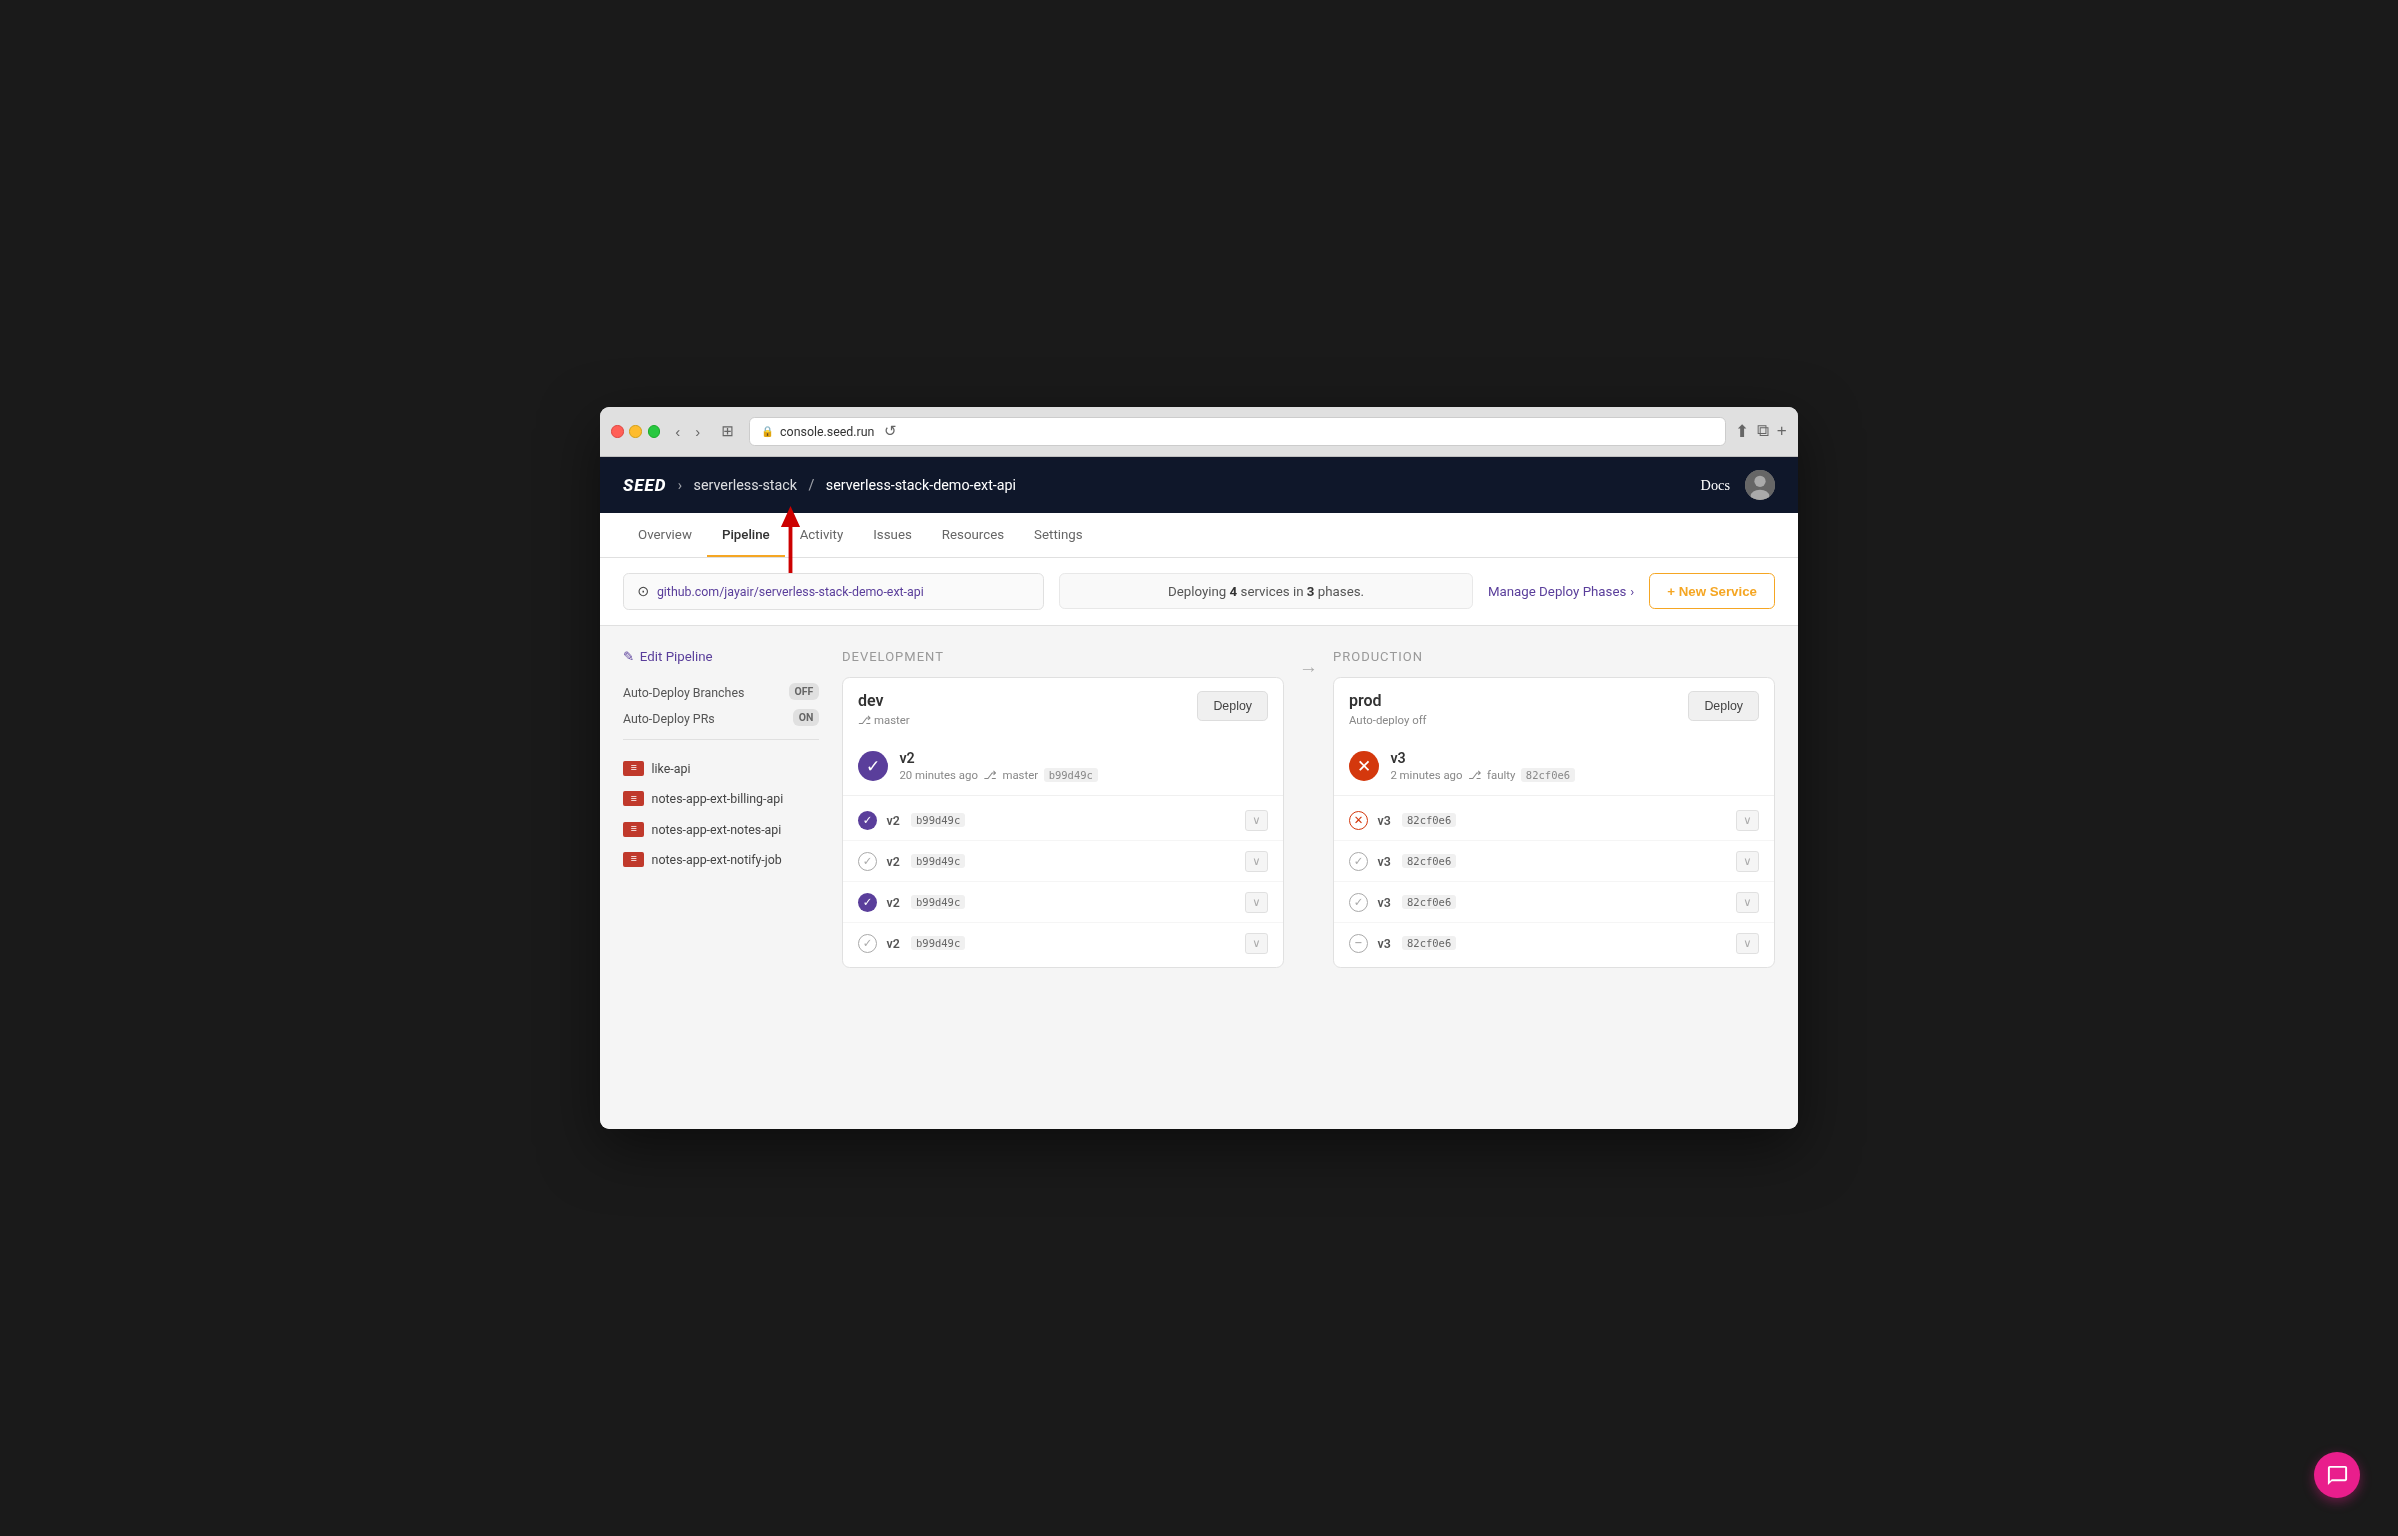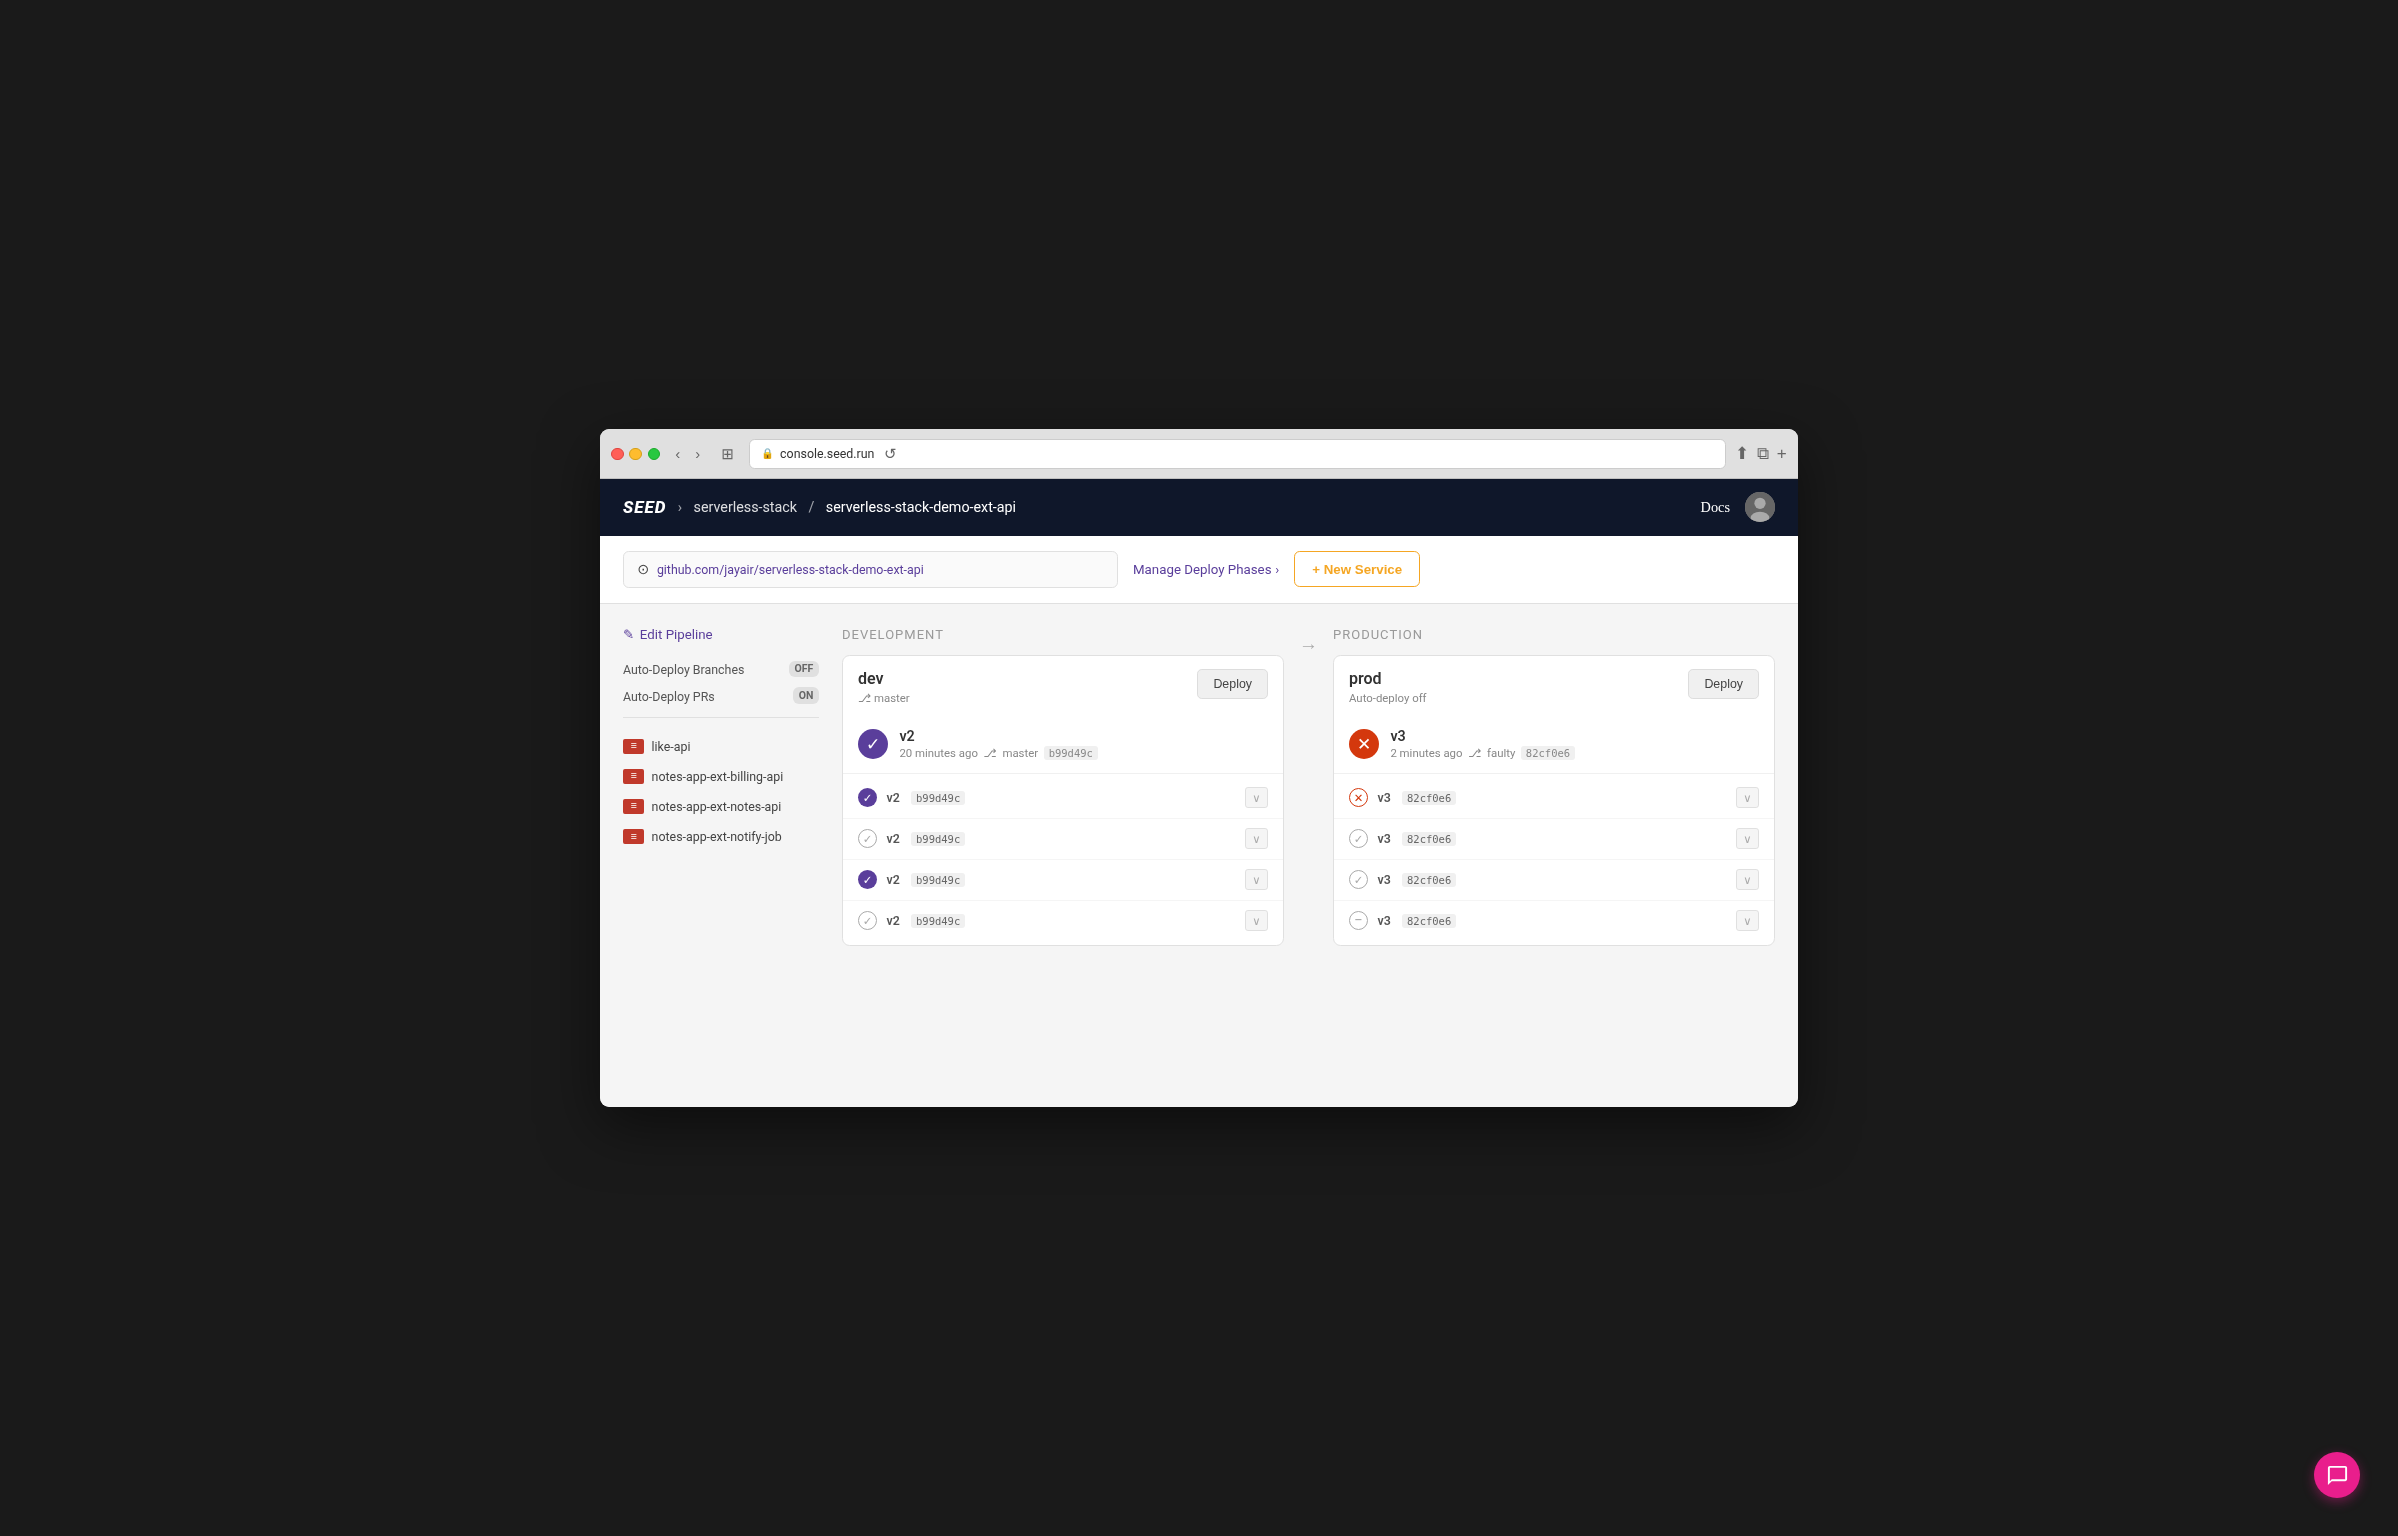--- a/index.html
+++ b/index.html
@@ -519,27 +519,50 @@
       <div class="avatar">
         <svg width="30" height="30" viewBox="0 0 32 32">
             <rect width="32" height="32" fill="#666"></rect>
             <circle cx="16" cy="12" r="6" fill="#aaa"></circle>
             <ellipse cx="16" cy="28" rx="10" ry="7" fill="#aaa"></ellipse>
           </svg>
       </div>
     </div>
   </div>
 
+  <div class="tab-area-wrapper">
+
+    <div class="red-arrow-indicator">
+      <svg width="23" height="67" viewBox="0 0 24 70">
+        <polygon points="12,0 22,22 14,22 14,70 10,70 10,22 2,22" fill="#cc0000"></polygon>
+      </svg>
+    </div>
+    <div class="nav-tabs">
+      <a class="nav-tab">Overview</a>
+      <a class="nav-tab active">Pipeline</a>
+      <a class="nav-tab">Activity</a>
+      <a class="nav-tab">Issues</a>
+      <a class="nav-tab">Resources</a>
+      <a class="nav-tab">Settings</a>
+    </div>
+  </div>
 
   <div class="main-content">
 
     <div class="top-bar">
       <div class="github-link-area">
         <span class="github-icon">⊙</span>
         <span>github.com/jayair/serverless-stack-demo-ext-api</span>
+      </div>
+      <div class="deploy-info">
+        <span>Deploying</span>
+        <strong>4</strong>
+        <span>services in</span>
+        <strong>3</strong>
+        <span>phases.</span>
       </div>
       <a class="manage-link">
         <span>Manage Deploy Phases</span>
         <span>›</span>
       </a>
       <button class="new-service-btn">+ New Service</button>
     </div>
 
     <div class="pipeline-content">
 

